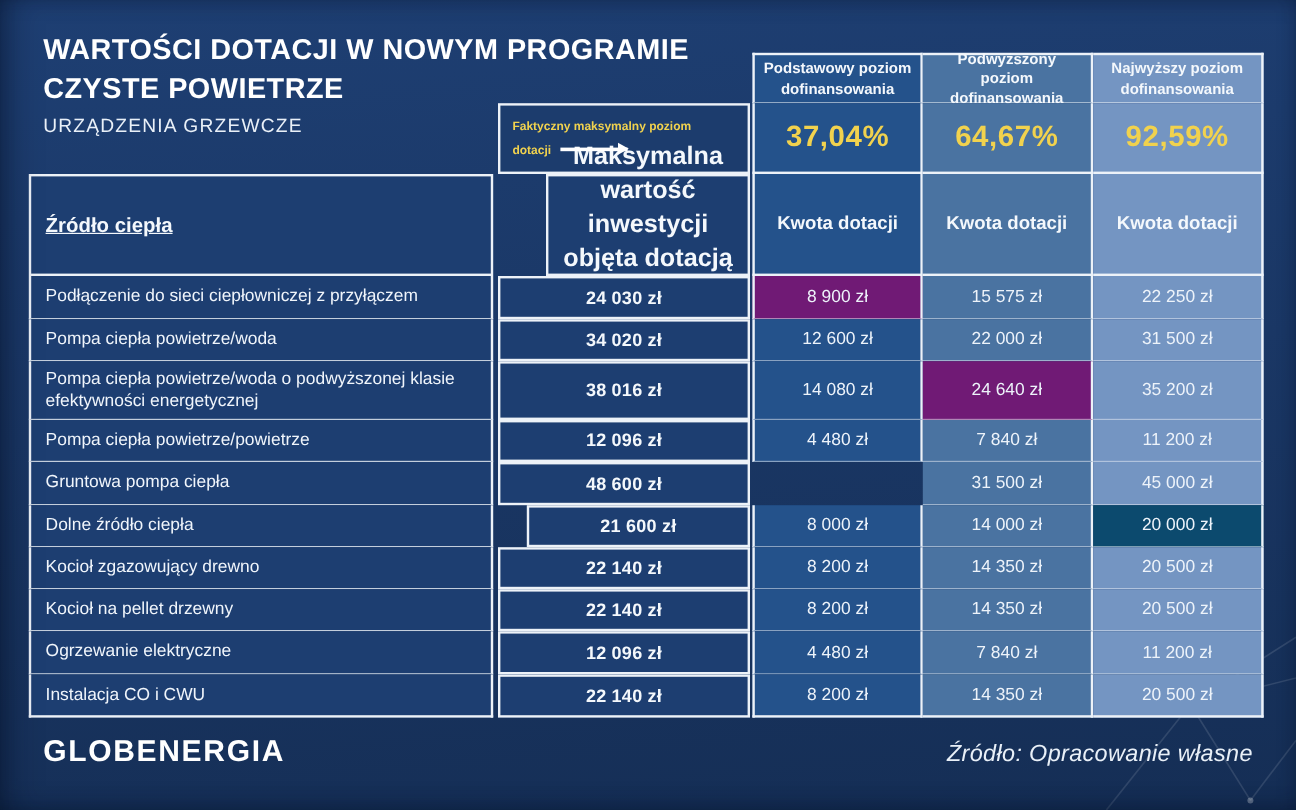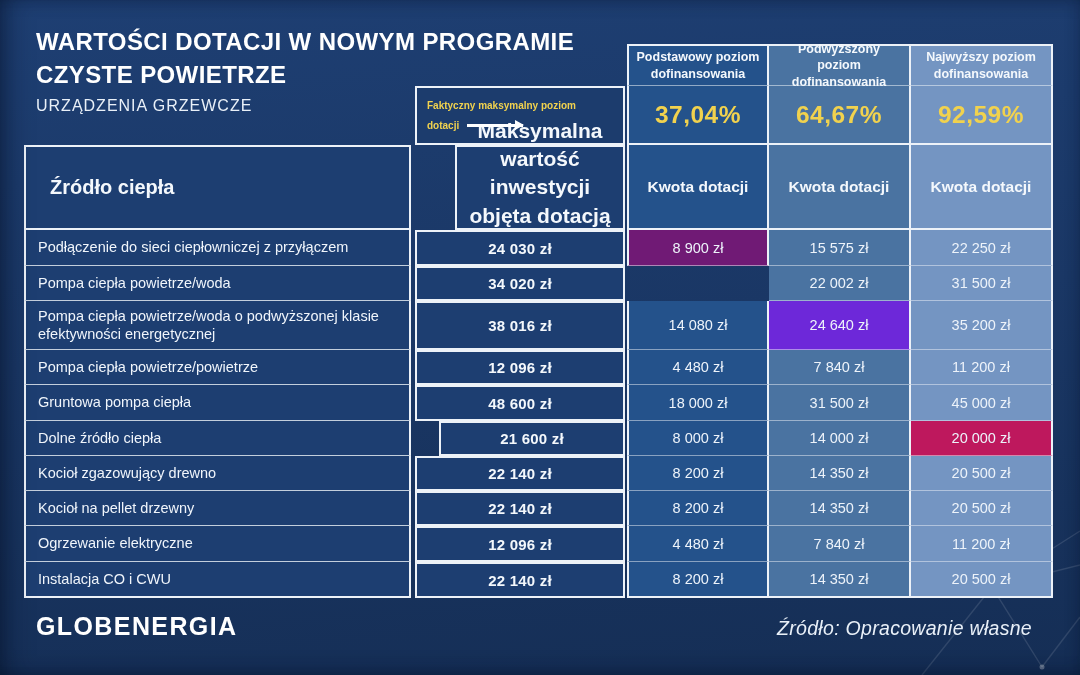--- a/index.html
+++ b/index.html
@@ -48,22 +48,22 @@
     font-weight:700;font-size:24.5px;color:var(--yellow);
     border-bottom:2px solid var(--bw);letter-spacing:.5px;
   }
   .hdr-grant{font-weight:700;font-size:15.5px;border-bottom:2px solid var(--bw)}
   .cell-grant{font-size:14.5px;color:#edf3fa;border-bottom:1.5px solid rgba(237,242,248,.5)}
   .cell-grant.lastrow{border-bottom:2px solid var(--bw)}
 
   
   .hdr-src{
     background:var(--navy-cell);border:2px solid var(--bw);
-    justify-content:flex-start;text-align:left;padding-left:24px;
-    font-weight:700;font-size:20px;
+    justify-content:flex-start;text-align:left;padding-left:12px;
+    font-weight:700;font-size:17px;text-decoration:underline;
   }
   .cell-src{
     background:var(--navy-cell);
     border-left:2px solid var(--bw);border-right:2px solid var(--bw);
     border-bottom:1.5px solid rgba(237,242,248,.8);
     justify-content:flex-start;text-align:left;
     padding:3px 10px 3px 12px;font-size:14.5px;line-height:1.25;color:#f0f5fb;
   }
   .cell-src.lastrow{border-bottom:2px solid var(--bw)}
   .hdr-max{
@@ -88,21 +88,21 @@
   .arrow::after{
     content:"";position:absolute;right:-1px;top:-4.4px;
     border-left:9px solid #ffffff;border-top:5.6px solid transparent;border-bottom:5.6px solid transparent;
   }
 
   .logo{
     position:absolute;left:36px;top:612px;z-index:2;
     font-size:25px;font-weight:800;color:#ffffff;letter-spacing:1.4px;
   }
   .source-note{
-    position:absolute;right:48px;top:617px;z-index:2;
+    position:absolute;right:36px;top:617px;z-index:2;
     font-style:italic;font-size:19.5px;color:#e9f0f8;letter-spacing:.3px;
   }
 </style>
 </head>
 <body>
 
 <svg class="plexus" width="340" height="150" viewBox="0 0 340 150">
   <g stroke="#ffffff" stroke-opacity="0.13" stroke-width="1.4" fill="none">
     <path d="M340 6 L252 62 L302 142"></path>
     <path d="M252 62 L182 150"></path>
@@ -135,42 +135,42 @@
     <div class="cell lvl-label gcol" style="grid-area: 1 / 7; background: rgb(116, 149, 194);">Najwyższy poziom dofinansowania</div>
     <div class="cell lvl-pct gcol" style="grid-area: 2 / 7; background: rgb(116, 149, 194);">92,59%</div>
     <div class="cell hdr-grant gcol" style="grid-area: 3 / 7; background: rgb(116, 149, 194);">Kwota dotacji</div>
     <div class="cell cell-src" style="grid-area: 4 / 1;">Podłączenie do sieci ciepłowniczej z przyłączem</div>
     <div class="cell cell-max" style="grid-area: 4 / 3;">24 030 zł</div>
     <div class="cell cell-grant gcol gfirst" style="grid-area: 4 / 5; background: #701a75;">8 900 zł</div>
     <div class="cell cell-grant gcol" style="grid-area: 4 / 6; background: rgb(74, 115, 161);">15 575 zł</div>
     <div class="cell cell-grant gcol" style="grid-area: 4 / 7; background: rgb(116, 149, 194);">22 250 zł</div>
     <div class="cell cell-src" style="grid-area: 5 / 1;">Pompa ciepła powietrze/woda</div>
     <div class="cell cell-max" style="grid-area: 5 / 3;">34 020 zł</div>
-    <div class="cell cell-grant gcol" style="grid-area: 5 / 6; background: rgb(74, 115, 161);">22 002 zł</div>
+    <div class="cell cell-grant gcol gfirst" style="grid-area: 5 / 5; background: rgb(36, 82, 139);">12 600 zł</div>
+    <div class="cell cell-grant gcol" style="grid-area: 5 / 6; background: rgb(74, 115, 161);">22 000 zł</div>
     <div class="cell cell-grant gcol" style="grid-area: 5 / 7; background: rgb(116, 149, 194);">31 500 zł</div>
     <div class="cell cell-src" style="grid-area: 6 / 1;">Pompa ciepła powietrze/woda o podwyższonej klasie efektywności energetycznej</div>
     <div class="cell cell-max" style="grid-area: 6 / 3;">38 016 zł</div>
     <div class="cell cell-grant gcol gfirst" style="grid-area: 6 / 5; background: rgb(36, 82, 139);">14 080 zł</div>
-    <div class="cell cell-grant gcol" style="grid-area: 6 / 6; background: #6d28d9;">24 640 zł</div>
+    <div class="cell cell-grant gcol" style="grid-area: 6 / 6; background: #701a75;">24 640 zł</div>
     <div class="cell cell-grant gcol" style="grid-area: 6 / 7; background: rgb(116, 149, 194);">35 200 zł</div>
     <div class="cell cell-src" style="grid-area: 7 / 1;">Pompa ciepła powietrze/powietrze</div>
     <div class="cell cell-max" style="grid-area: 7 / 3;">12 096 zł</div>
     <div class="cell cell-grant gcol gfirst" style="grid-area: 7 / 5; background: rgb(36, 82, 139);">4 480 zł</div>
     <div class="cell cell-grant gcol" style="grid-area: 7 / 6; background: rgb(74, 115, 161);">7 840 zł</div>
     <div class="cell cell-grant gcol" style="grid-area: 7 / 7; background: rgb(116, 149, 194);">11 200 zł</div>
     <div class="cell cell-src" style="grid-area: 8 / 1;">Gruntowa pompa ciepła</div>
     <div class="cell cell-max" style="grid-area: 8 / 3;">48 600 zł</div>
-    <div class="cell cell-grant gcol gfirst" style="grid-area: 8 / 5; background: rgb(36, 82, 139);">18 000 zł</div>
     <div class="cell cell-grant gcol" style="grid-area: 8 / 6; background: rgb(74, 115, 161);">31 500 zł</div>
     <div class="cell cell-grant gcol" style="grid-area: 8 / 7; background: rgb(116, 149, 194);">45 000 zł</div>
     <div class="cell cell-src" style="grid-area: 9 / 1;">Dolne źródło ciepła</div>
     <div class="cell cell-max" style="grid-area: 9 / 3; margin-left: 24px;">21 600 zł</div>
     <div class="cell cell-grant gcol gfirst" style="grid-area: 9 / 5; background: rgb(36, 82, 139);">8 000 zł</div>
     <div class="cell cell-grant gcol" style="grid-area: 9 / 6; background: rgb(74, 115, 161);">14 000 zł</div>
-    <div class="cell cell-grant gcol" style="grid-area: 9 / 7; background: #be185d;">20 000 zł</div>
+    <div class="cell cell-grant gcol" style="grid-area: 9 / 7; background: #0c4a6e;">20 000 zł</div>
     <div class="cell cell-src" style="grid-area: 10 / 1;">Kocioł zgazowujący drewno</div>
     <div class="cell cell-max" style="grid-area: 10 / 3;">22 140 zł</div>
     <div class="cell cell-grant gcol gfirst" style="grid-area: 10 / 5; background: rgb(36, 82, 139);">8 200 zł</div>
     <div class="cell cell-grant gcol" style="grid-area: 10 / 6; background: rgb(74, 115, 161);">14 350 zł</div>
     <div class="cell cell-grant gcol" style="grid-area: 10 / 7; background: rgb(116, 149, 194);">20 500 zł</div>
     <div class="cell cell-src" style="grid-area: 11 / 1;">Kocioł na pellet drzewny</div>
     <div class="cell cell-max" style="grid-area: 11 / 3;">22 140 zł</div>
     <div class="cell cell-grant gcol gfirst" style="grid-area: 11 / 5; background: rgb(36, 82, 139);">8 200 zł</div>
     <div class="cell cell-grant gcol" style="grid-area: 11 / 6; background: rgb(74, 115, 161);">14 350 zł</div>
     <div class="cell cell-grant gcol" style="grid-area: 11 / 7; background: rgb(116, 149, 194);">20 500 zł</div>

